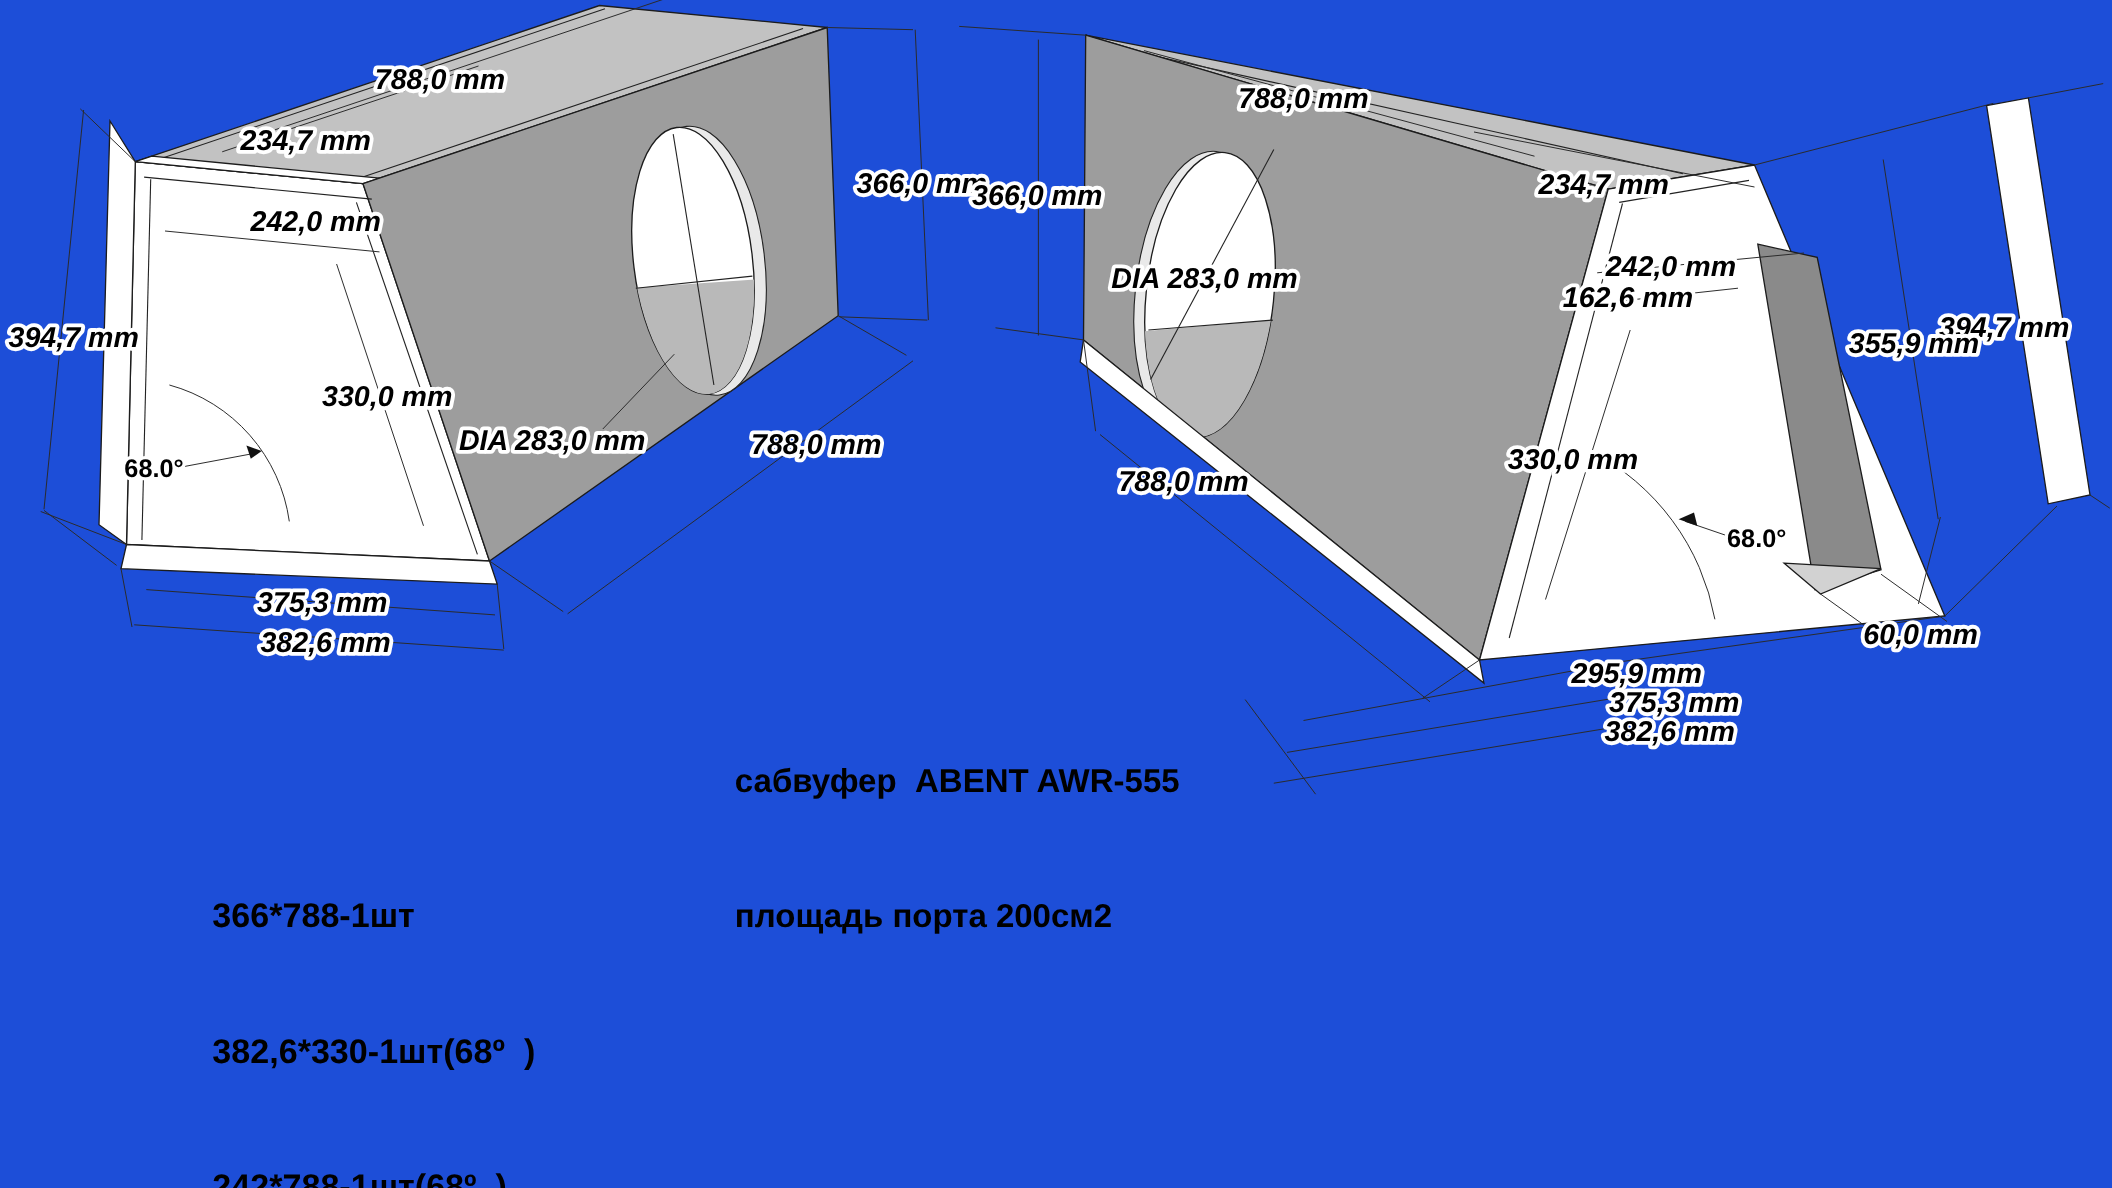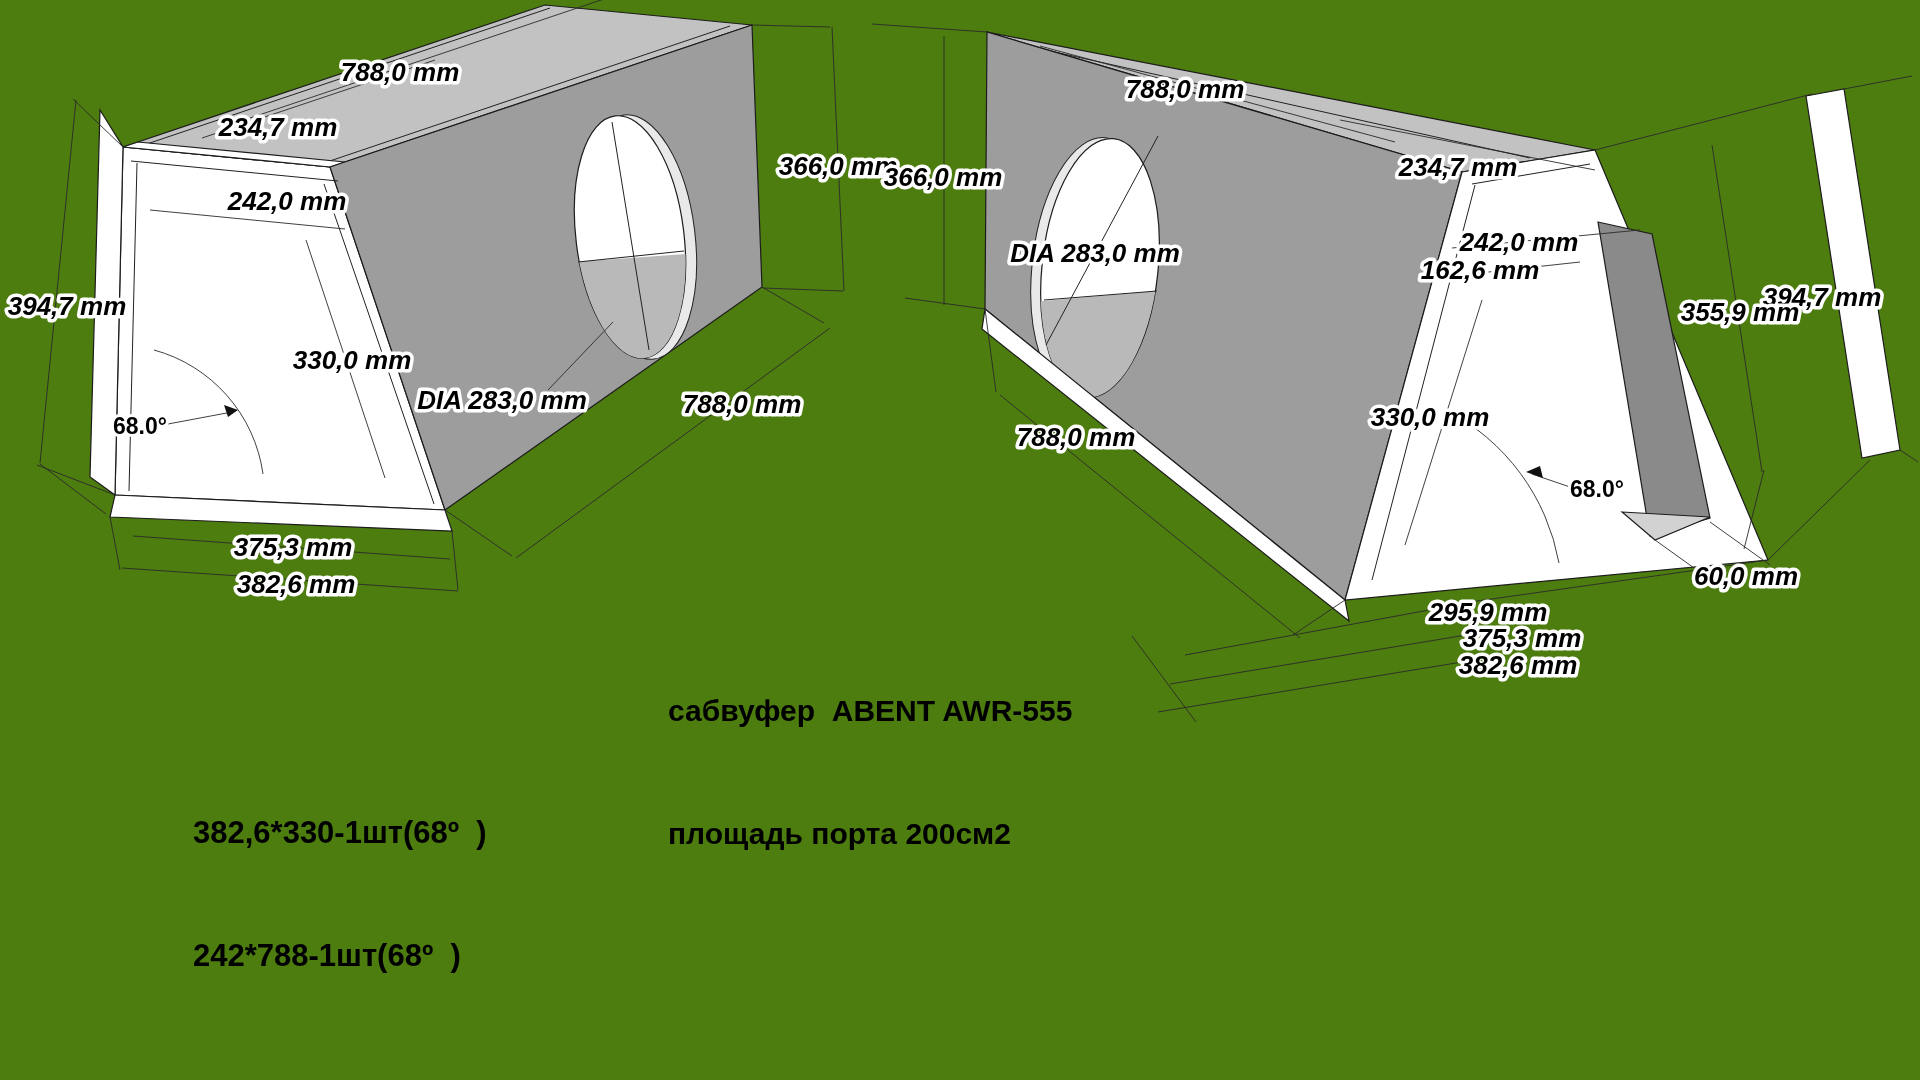--- a/index.html
+++ b/index.html
@@ -1,16 +1,16 @@
 <!DOCTYPE html>
 <html><head>
 <meta charset="utf-8">
 <style>
   html,body{margin:0;padding:0;background:#fff;}
-  .stage{position:relative;width:1920px;height:1080px;background:#4d7c0f;overflow:hidden;
+  .stage{position:relative;width:1920px;height:1080px;background:#1d4ed8;overflow:hidden;
          font-family:"Liberation Sans","DejaVu Sans",sans-serif;}
   svg{position:absolute;left:0;top:0;}
   svg line, svg path.noline{stroke:#222;stroke-width:1;}
   .edge{stroke:#1c1c1c;stroke-width:1.2;}
   .thin{stroke:#2a2a2a;stroke-width:0.9;fill:none;}
   .dim{font:italic bold 26px "Liberation Sans","DejaVu Sans",sans-serif;fill:#000;
        text-anchor:middle;paint-order:stroke;stroke:#fff;stroke-width:7px;stroke-linejoin:round;}
   .deg{font:bold 23px "Liberation Sans","DejaVu Sans",sans-serif;fill:#000;text-anchor:middle;
        paint-order:stroke;stroke:#fff;stroke-width:6px;stroke-linejoin:round;}
   .infoblock{position:absolute;left:668px;top:608px;font:bold 30px "Liberation Sans","DejaVu Sans",sans-serif;
@@ -169,20 +169,21 @@
     <text class="dim" x="1518" y="674">382,6 mm</text>
   </g>
 </svg>
 
 <div class="infoblock">
   <div>сабвуфер  ABENT AWR-555</div>
   <div>площадь порта 200см2</div>
 </div>
 
 <div class="partslist">
+  <div>366*788-1шт</div>
   <div>382,6*330-1шт(68º  )</div>
   <div>242*788-1шт(68º  )</div>
   
   
   
   
 </div>
 
 </div>
 

